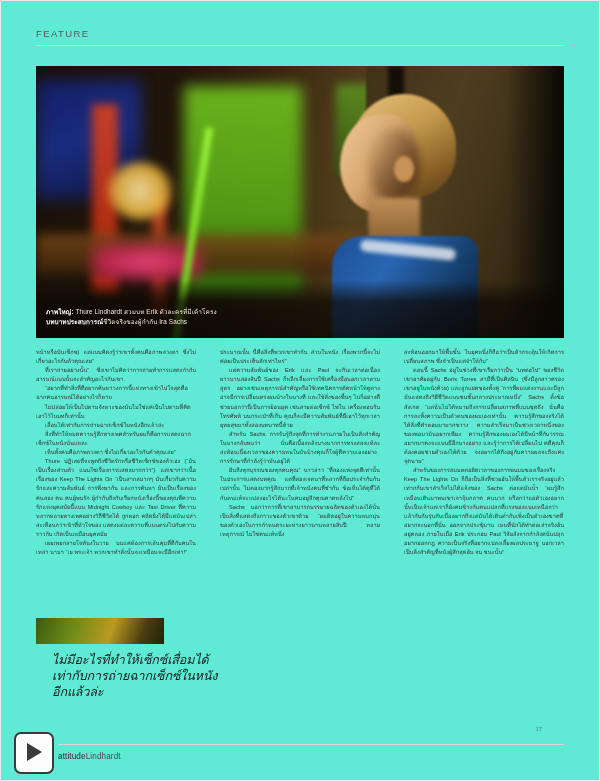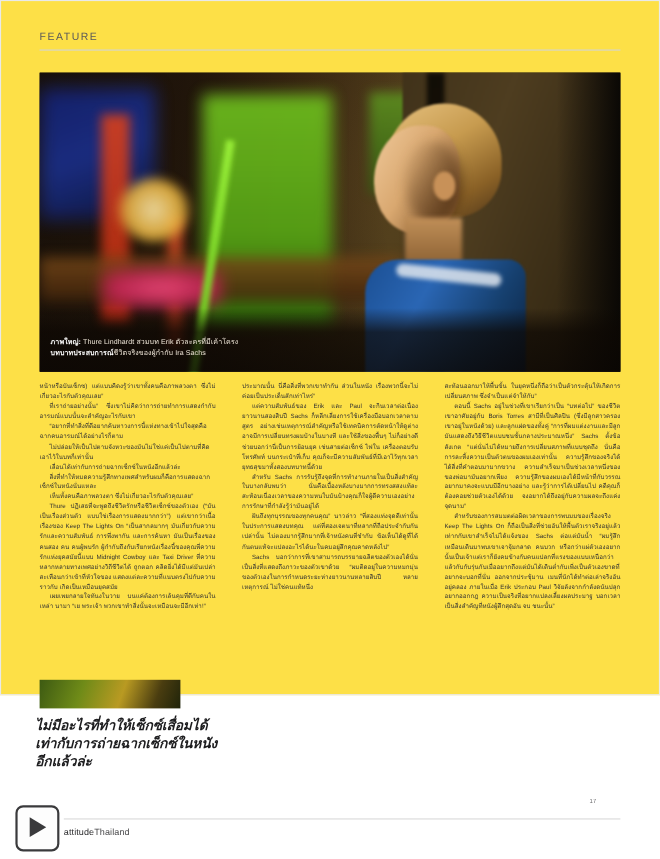--- a/index.html
+++ b/index.html
@@ -1,19 +1,19 @@
 <!DOCTYPE html>
 <html><head>
 <meta charset="utf-8">
 <style>
   html,body{margin:0;padding:0;background:#ffffff;}
   body{width:600px;height:781px;overflow:hidden;
        font-family:"Liberation Sans", sans-serif;}
 
-  .page{position:relative;width:600px;height:632px;background:#fde047;
+  .page{position:relative;width:600px;height:781px;background:#5eead4;
         box-sizing:border-box;}
   
   .page:before{content:"";position:absolute;left:0;top:0;right:0;bottom:0;
         border:1px solid #e9e9e9;pointer-events:none;}
 
   
   .kicker-wrap{position:absolute;left:36px;top:28px;right:36px;height:22px;}
   .kicker{font-size:9.5px;letter-spacing:1.4px;color:#58585a;
           text-transform:uppercase;line-height:12px;}
   .kicker-rule{position:absolute;left:0;right:0;top:17px;height:1px;
@@ -100,22 +100,22 @@
   .c2{left:184px;}
   .c3{left:368px;}
   p.body{margin:0 0 0 0;font-size:5.6px;line-height:9.1px;color:#2f2f31;
          text-align:justify;letter-spacing:.05px;}
   p.body + p.body{text-indent:9px;}
 
   
   .strip{position:absolute;left:36px;top:618px;width:128px;height:26px;
      background:linear-gradient(110deg,#3d5a12 0%,#6f8b18 30%,#b99a22 58%,#4a3d10 82%,#20240a 100%);
      filter:blur(.6px);}
-  .pullquote{position:absolute;left:32px;top:652px;width:168px;
-     font-size:12.5px;line-height:16px;font-style:italic;font-weight:bold;
+  .pullquote{position:absolute;left:52px;top:652px;width:168px;
+     font-size:12.5px;line-height:16px;font-style:italic;font-weight:normal;
      color:#1d1d1f;letter-spacing:-.1px;}
 
   
   .foot-rule{position:absolute;left:58px;top:744px;width:506px;height:1px;
      background:#d9d9d9;}
   .playbtn{position:absolute;left:14px;top:732px;width:36px;height:38px;
      border:2px solid #3a3a3c;border-radius:7px;background:#fdfdfd;}
   .playtri{position:absolute;left:11px;top:9px;width:0;height:0;
      border-left:15px solid #3a3a3c;border-top:9px solid transparent;
      border-bottom:9px solid transparent;}
@@ -203,16 +203,16 @@
     </div>
   </div>
 
   <div class="strip"></div>
   <div class="pullquote">ไม่มีอะไรที่ทำให้เซ็กซ์เสื่อมได้ เท่ากับการถ่ายฉากเซ็กซ์ในหนัง อีกแล้วล่ะ</div>
 
   <div class="foot-rule"></div>
   <div class="playbtn">
     <div class="playtri"></div>
   </div>
-  <div class="logo"><b>attitude</b><span class="thai">Thailand</span></div>
+  <div class="logo"><b>attitude</b><span class="thai">Lindhardt</span></div>
   <div class="folio">17</div>
 
 </div>
 
 </body></html>

